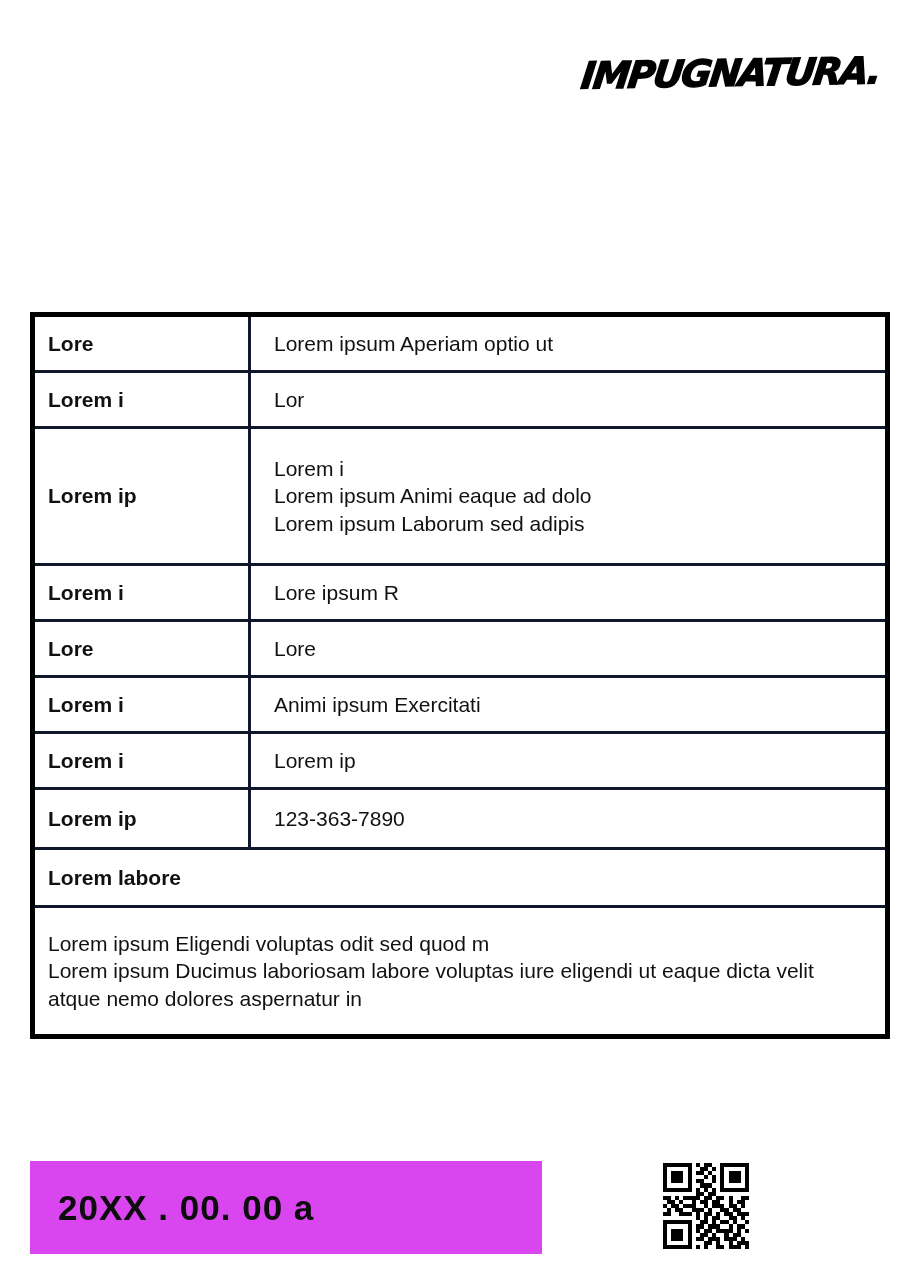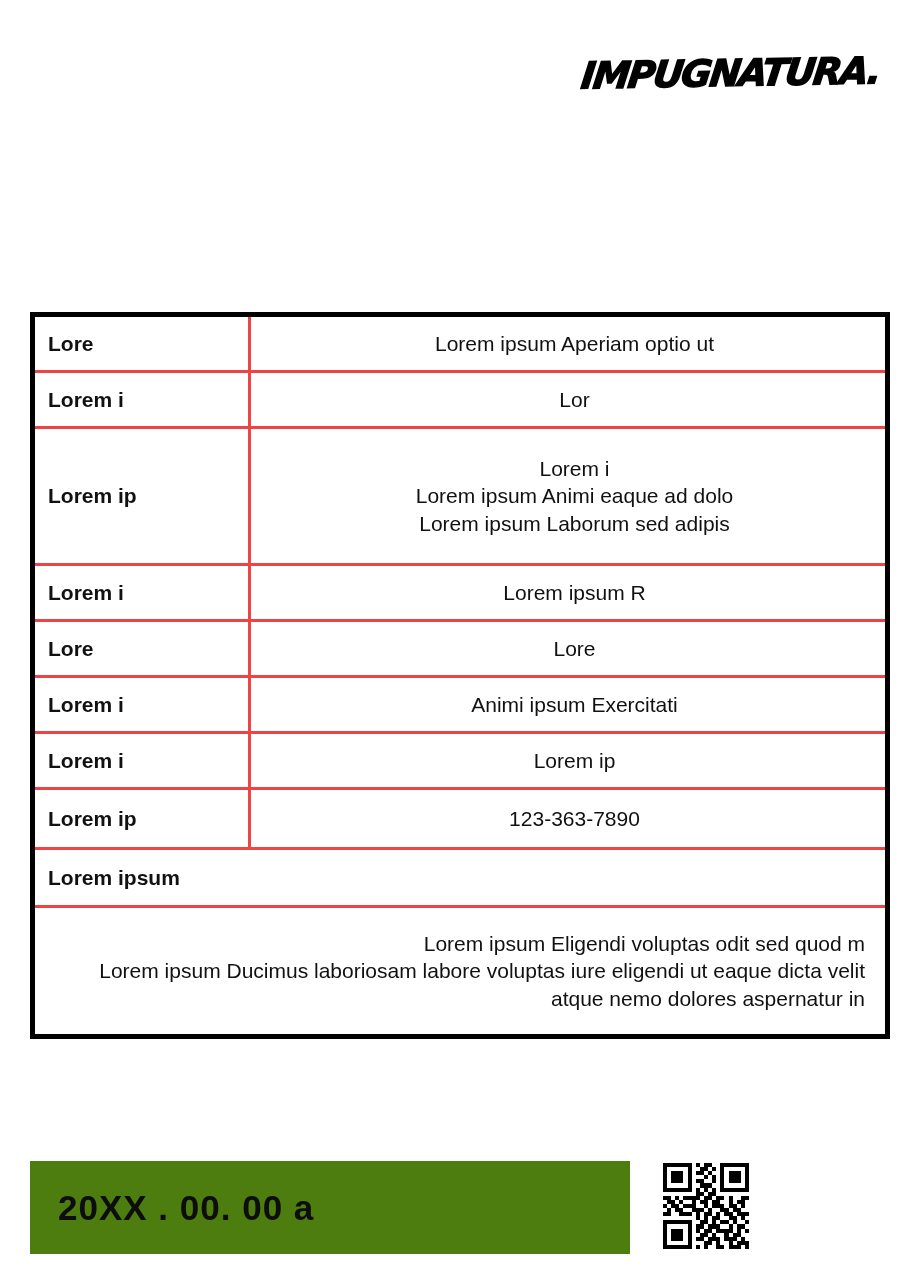--- a/index.html
+++ b/index.html
@@ -31,61 +31,60 @@
 
   
   table.info {
     position: absolute;
     left: 30px;
     top: 312px;
     width: 860px;
     border-collapse: collapse;
     table-layout: fixed;
   }
-  table.info, table.info td { border: 3px solid #ef4444; }
+  table.info, table.info td { border: 3px solid #0f172a; }
   table.info { border: 5px solid #000000; }
   table.info td {
     font-size: 21px;
     line-height: 1.3;
     vertical-align: middle;
     background: #ffffff;
     overflow: hidden;
   }
   td.label {
     width: 194px;
     font-weight: bold;
     padding: 6px 6px 6px 13px;
   }
   td.value {
     padding: 6px 10px 6px 23px;
     white-space: pre-line;
-    text-align: center;
   }
   td.section {
     font-weight: bold;
     padding: 6px 10px 6px 13px;
   }
   td.note {
     padding: 10px 20px 10px 13px;
     white-space: pre-line;
   }
   tr.h1 td { height: 41px; }
   tr.h3 td { height: 122px; }
   tr.h8 td { height: 45px; }
   tr.h9 td { height: 43px; }
-  tr.h10 td { height: 106px; vertical-align: middle; text-align: right; }
+  tr.h10 td { height: 106px; vertical-align: middle; }
 
   
   .date-box {
     position: absolute;
     left: 30px;
     top: 1161px;
-    width: 600px;
+    width: 512px;
     height: 93px;
-    background: #4d7c0f;
+    background: #d946ef;
     display: flex;
     align-items: center;
     box-sizing: border-box;
     padding-left: 28px;
   }
   .date-text {
     font-size: 35px;
     font-weight: bold;
     letter-spacing: 1px;
     color: #0d0d0d;
@@ -124,40 +123,40 @@
         <td class="value">Lor</td>
       </tr>
       <tr class="h3">
         <td class="label">Lorem ip</td>
         <td class="value">Lorem i
 Lorem ipsum Animi eaque ad dolo
 Lorem ipsum Laborum sed adipis</td>
       </tr>
       <tr class="h1">
         <td class="label">Lorem i</td>
-        <td class="value">Lorem ipsum R</td>
+        <td class="value">Lore ipsum R</td>
       </tr>
       <tr class="h1">
         <td class="label">Lore</td>
         <td class="value">Lore</td>
       </tr>
       <tr class="h1">
         <td class="label">Lorem i</td>
         <td class="value">Animi ipsum Exercitati</td>
       </tr>
       <tr class="h1">
         <td class="label">Lorem i</td>
         <td class="value">Lorem ip</td>
       </tr>
       <tr class="h8">
         <td class="label">Lorem ip</td>
         <td class="value">123-363-7890</td>
       </tr>
       <tr class="h9">
-        <td class="section" colspan="2">Lorem ipsum</td>
+        <td class="section" colspan="2">Lorem labore</td>
       </tr>
       <tr class="h10">
         <td class="note" colspan="2">Lorem ipsum Eligendi voluptas odit sed quod m
 Lorem ipsum Ducimus laboriosam labore voluptas iure eligendi ut eaque dicta velit atque nemo dolores aspernatur in</td>
       </tr>
     </tbody>
   </table>
 
   <div class="date-box">
     <span class="date-text">20XX . 00. 00 a</span>

